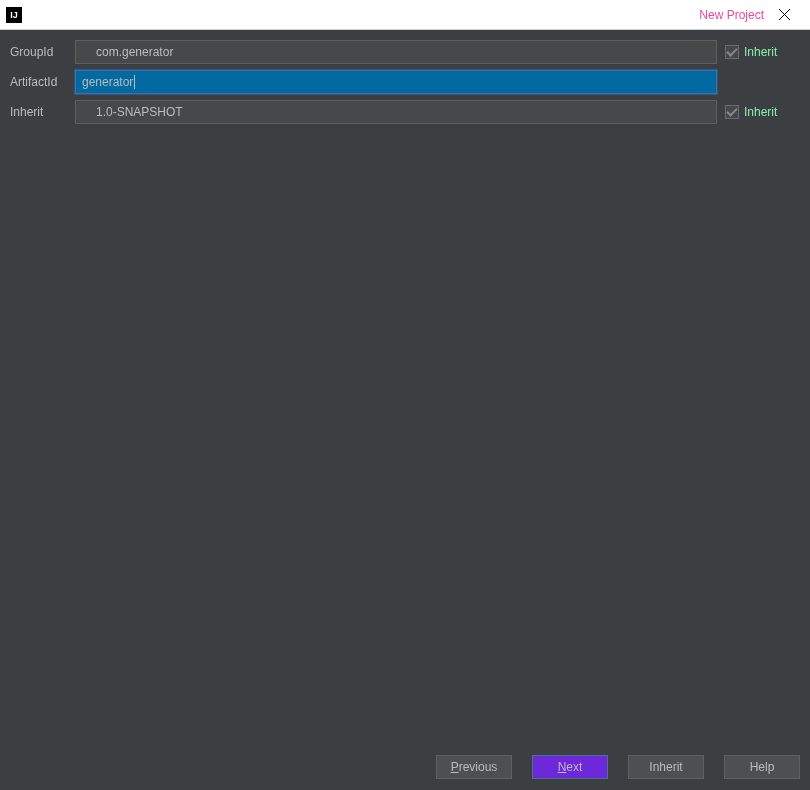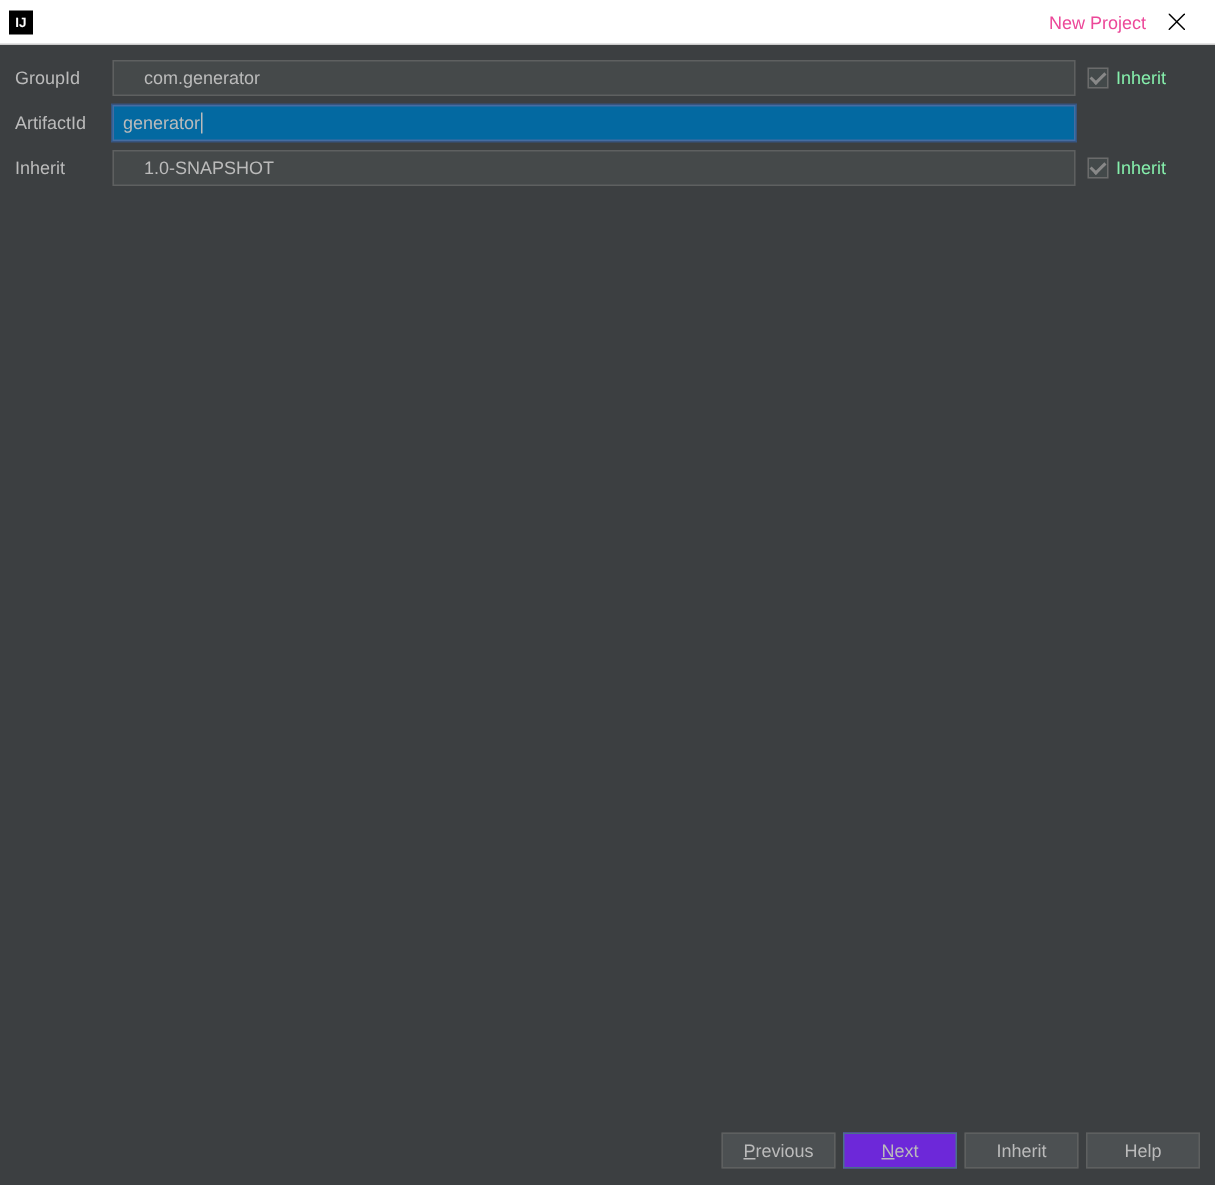--- a/index.html
+++ b/index.html
@@ -117,21 +117,21 @@
     .inherit-spacer {
       width: 75px;
       margin-left: 8px;
     }
     .footer {
       height: 46px;
       display: flex;
       align-items: center;
       justify-content: flex-end;
       padding: 0 10px;
-      gap: 5px;
+      gap: 20px;
       background: #3c3f41;
     }
     .btn {
       min-width: 76px;
       height: 24px;
       background: #4c5052;
       border: 1px solid #5e6060;
       color: #bbbbbb;
       font-size: 12px;
       font-family: inherit;

